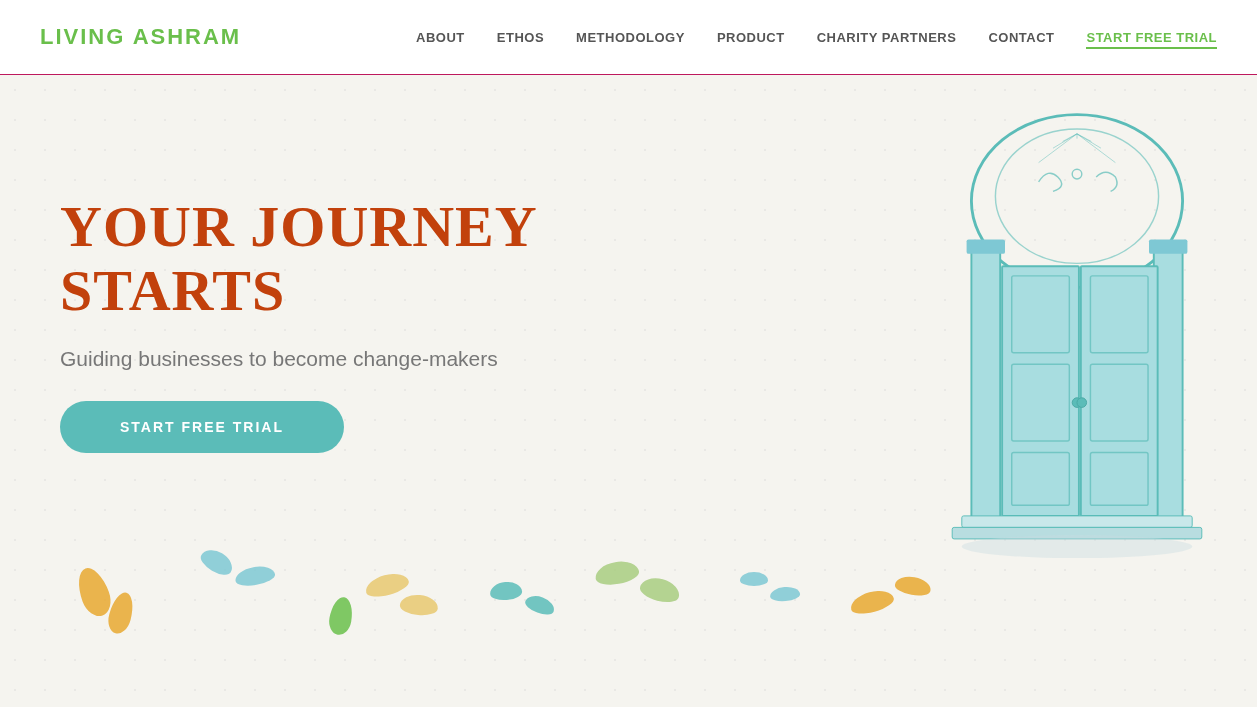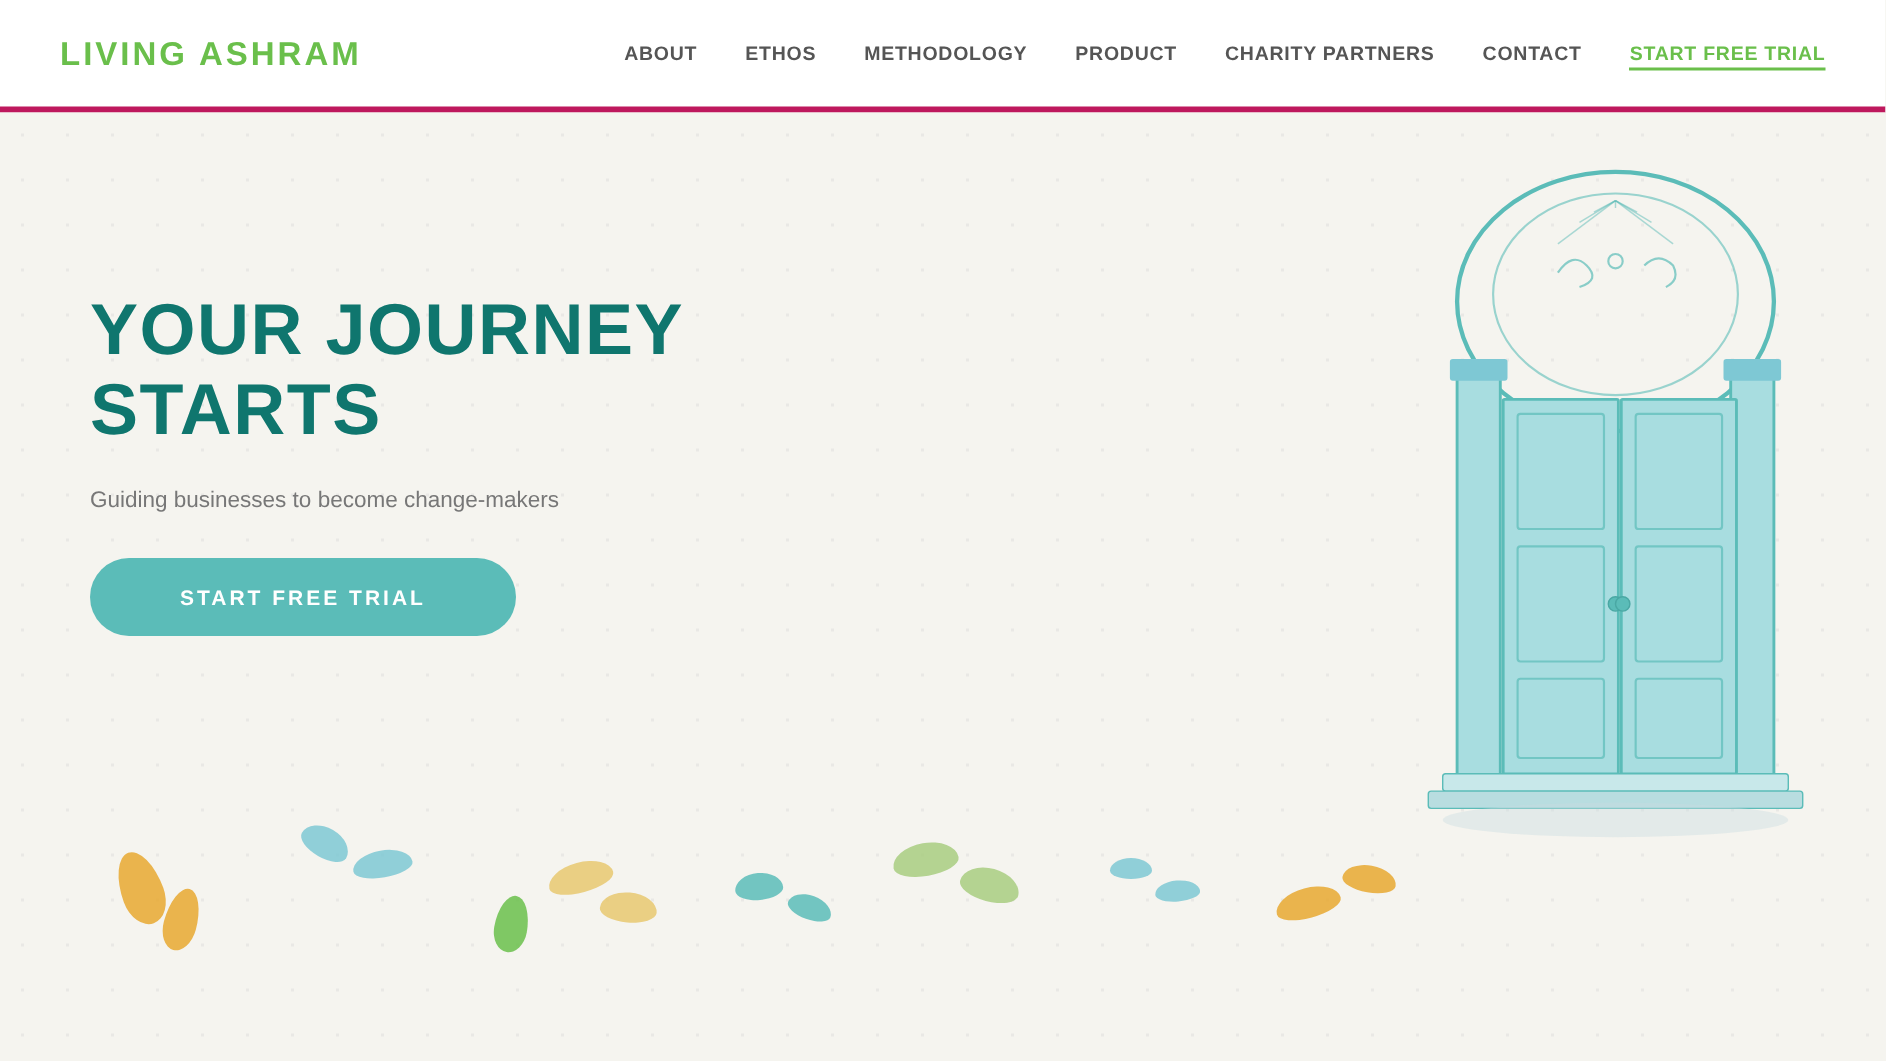--- a/index.html
+++ b/index.html
@@ -13,21 +13,21 @@
     }
 
     
     nav {
       display: flex;
       align-items: center;
       justify-content: space-between;
       padding: 0 40px;
       height: 75px;
       background: #fff;
-      border-bottom: 4px solid #be185d;
+      border-bottom: 1px solid #be185d;
     }
 
     .nav-links {
       display: flex;
       align-items: center;
       gap: 32px;
       list-style: none;
     }
 
     .nav-links li a {
@@ -66,32 +66,33 @@
     }
 
     .hero-content {
       position: absolute;
       top: 120px;
       left: 60px;
       z-index: 2;
     }
 
     .hero-title {
-      font-size: 48px;
+      font-size: 58px;
       font-weight: 800;
-      color: #0f766e;
+      color: #c2410c;
       line-height: 1.1;
       text-transform: uppercase;
       letter-spacing: 1px;
       max-width: 560px;
+      font-family: Liberation Serif, serif;
     }
 
     .hero-subtitle {
       margin-top: 24px;
-      font-size: 15px;
+      font-size: 21px;
       color: #777;
       font-weight: 400;
     }
 
     .cta-button {
       display: inline-block;
       margin-top: 30px;
       padding: 18px 60px;
       background: #5bbcb8;
       color: #fff;

